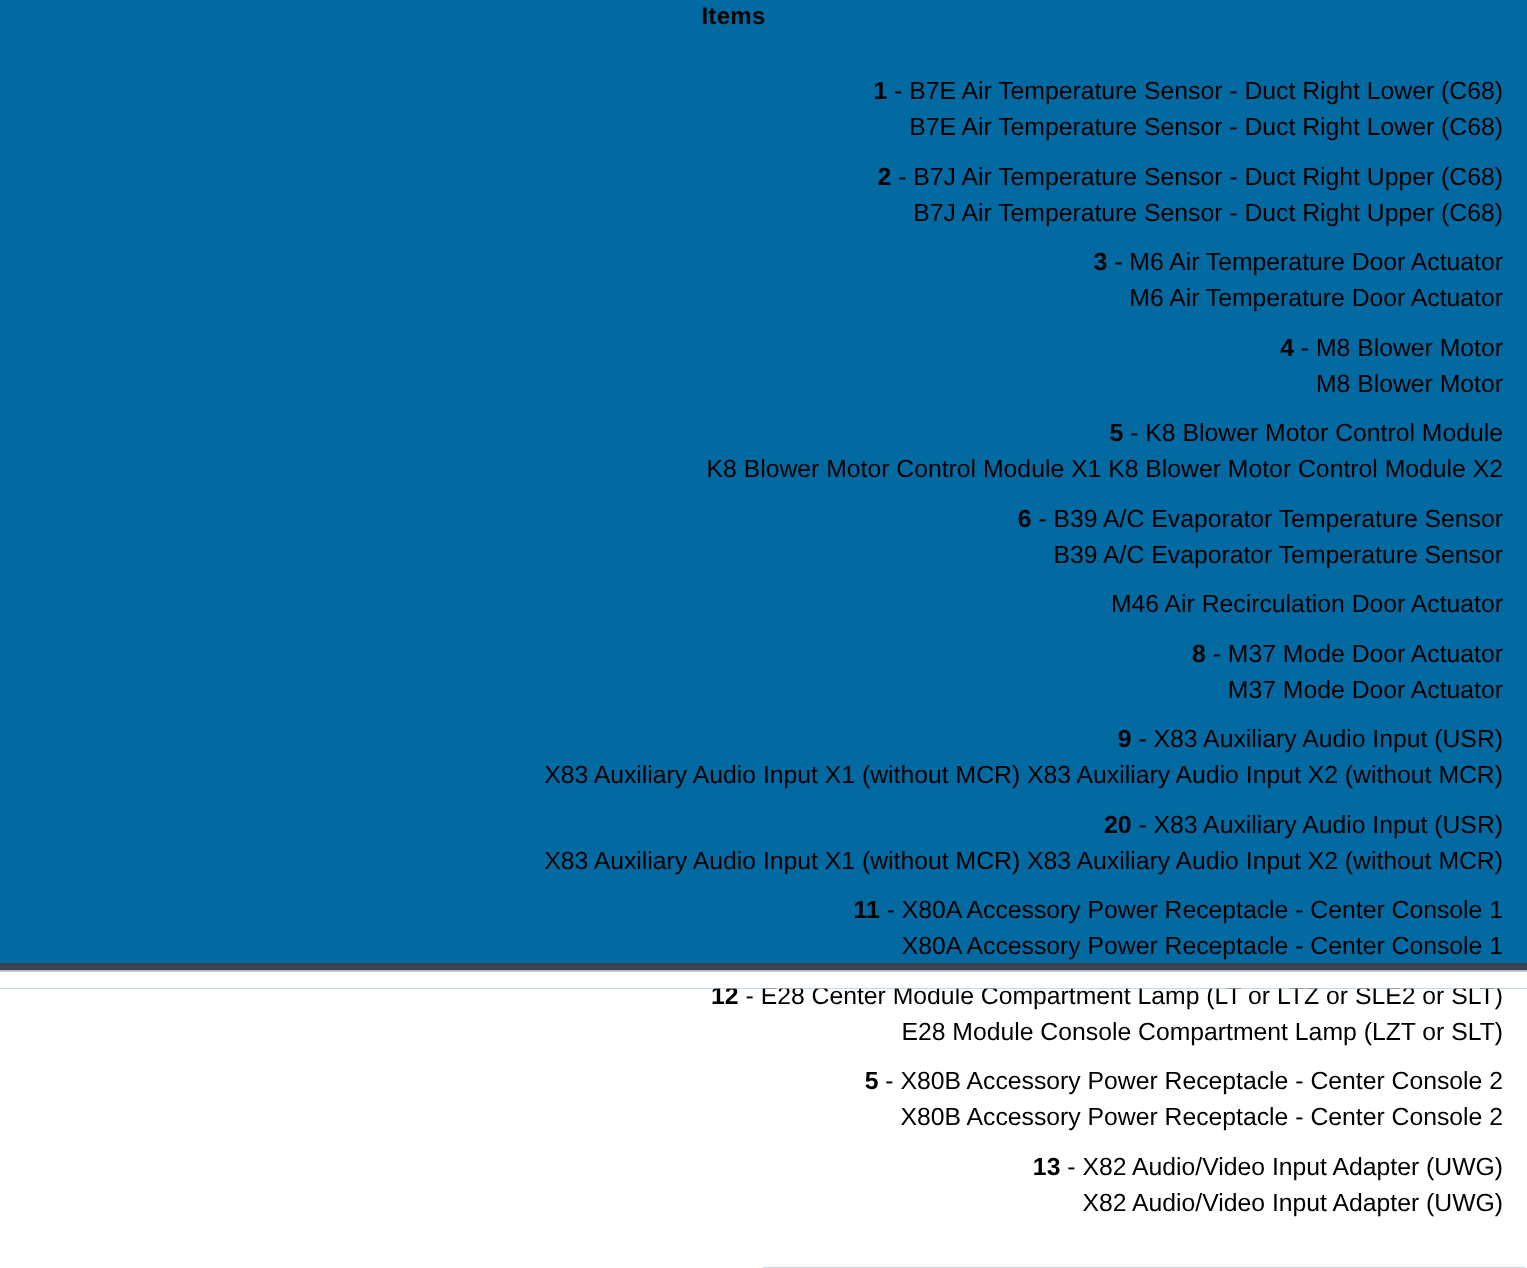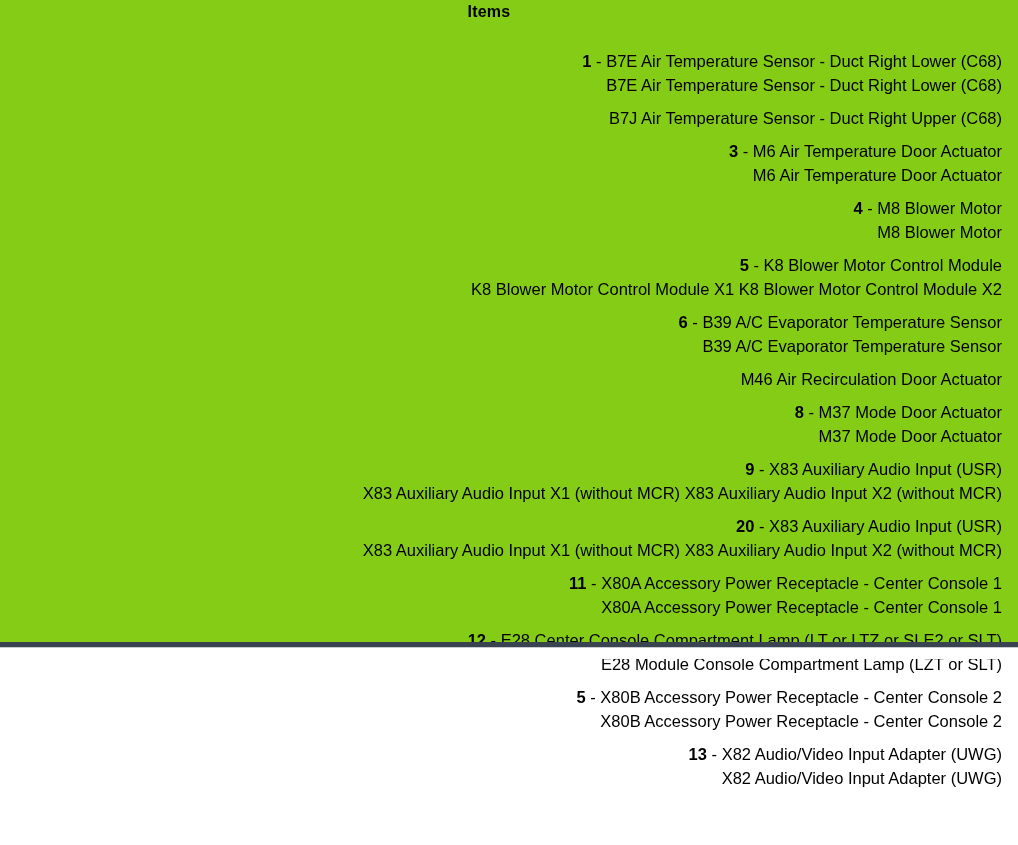--- a/index.html
+++ b/index.html
@@ -12,21 +12,21 @@
     height: 845px;
     font-family: "Liberation Sans", sans-serif;
     color: #000000;
     position: relative;
     overflow: hidden;
   }
   .page {
     width: 1018px;
     height: 659px;
     position: relative;
-    background: #84cc16;
+    background: #0369a1;
     box-sizing: border-box;
   }
   .doc-title {
     text-align: center;
     font-size: 16px;
     font-weight: bold;
     padding-top: 2px;
     padding-right: 40px;
     line-height: 20px;
     letter-spacing: 0.2px;
@@ -89,20 +89,25 @@
     <li class="item">
       <div class="item-head">
         <span class="item-num">1</span>
         <span class="item-sep">-</span>
         <span class="item-title">B7E Air Temperature Sensor - Duct Right Lower (C68)</span>
       </div>
       <div class="item-desc">B7E Air Temperature Sensor - Duct Right Lower (C68)</div>
     </li>
 
     <li class="item">
+      <div class="item-head">
+        <span class="item-num">2</span>
+        <span class="item-sep">-</span>
+        <span class="item-title">B7J Air Temperature Sensor - Duct Right Upper (C68)</span>
+      </div>
       <div class="item-desc">B7J Air Temperature Sensor - Duct Right Upper (C68)</div>
     </li>
 
     <li class="item">
       <div class="item-head">
         <span class="item-num">3</span>
         <span class="item-sep">-</span>
         <span class="item-title">M6 Air Temperature Door Actuator</span>
       </div>
       <div class="item-desc">M6 Air Temperature Door Actuator</div>
@@ -172,21 +177,21 @@
         <span class="item-sep">-</span>
         <span class="item-title">X80A Accessory Power Receptacle - Center Console 1</span>
       </div>
       <div class="item-desc">X80A Accessory Power Receptacle - Center Console 1</div>
     </li>
 
     <li class="item">
       <div class="item-head">
         <span class="item-num">12</span>
         <span class="item-sep">-</span>
-        <span class="item-title">E28 Center Console Compartment Lamp (LT or LTZ or SLE2 or SLT)</span>
+        <span class="item-title">E28 Center Module Compartment Lamp (LT or LTZ or SLE2 or SLT)</span>
       </div>
       <div class="item-desc">E28 Module Console Compartment Lamp (LZT or SLT)</div>
     </li>
 
     <li class="item">
       <div class="item-head">
         <span class="item-num">5</span>
         <span class="item-sep">-</span>
         <span class="item-title">X80B Accessory Power Receptacle - Center Console 2</span>
       </div>

